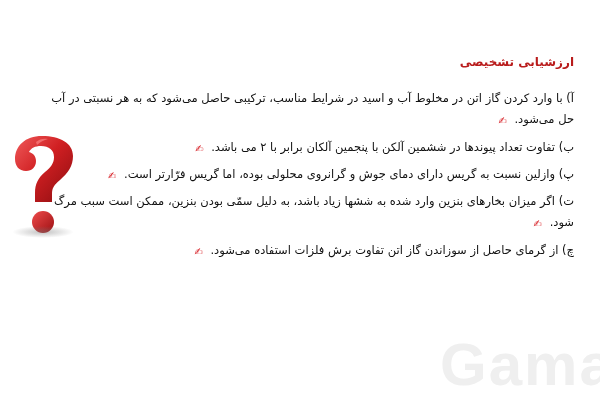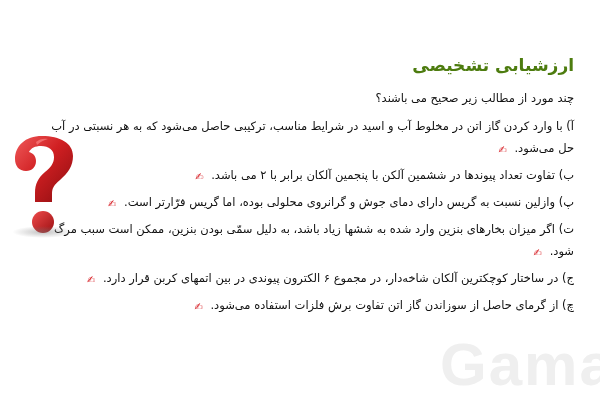--- a/index.html
+++ b/index.html
@@ -32,22 +32,22 @@
   .page {
     position: absolute;
     inset: 0;
     z-index: 2;
   }
 
   .title {
     position: absolute;
     top: 55px;
     right: 26px;
-    color: #4d7c0f;
-    font-size: 17px;
+    color: #b91c1c;
+    font-size: 12px;
     font-weight: bold;
     direction: rtl;
     text-align: right;
     font-family: "DejaVu Sans", sans-serif;
   }
 
   .content {
     position: absolute;
     top: 88px;
     right: 26px;
@@ -129,21 +129,20 @@
       </defs>
       <path d="M34 6 C17 6 7 16 7 29 C7 36 11 41 18 41 C24 41 28 37 28 31 C28 26 25 23 21 22 C23 18 27 16 33 16 C41 16 46 20 46 27 C46 33 43 37 37 42 C30 48 27 54 27 63 L27 72 L44 72 L44 64 C44 58 46 55 52 50 C60 43 65 36 65 26 C65 13 52 6 34 6 Z" fill="url(#redGrad)"></path>
       <ellipse cx="35" cy="92" rx="11" ry="11" fill="url(#redGrad2)"></ellipse>
       <path d="M28 12 C31 9 36 8 40 9 C36 10 32 12 29 15 Z" fill="#ff8d8d" opacity="0.6"></path>
     </svg>
   </div>
 
   <div class="title">ارزشیابی تشخیصی</div>
 
   <div class="content">
-    <p class="lead">چند مورد از مطالب زیر صحیح می باشند؟</p>
 
     <p class="qitem">
       <span class="label">آ)</span>
       <span>با وارد کردن گاز اتن در مخلوط آب و اسید در شرایط مناسب، ترکیبی حاصل می‌شود که به هر نسبتی در آب حل می‌شود.</span>
       <span class="pen">✍</span>
     </p>
 
     <p class="qitem">
       <span class="label">ب)</span>
       <span>تفاوت تعداد پیوندها در ششمین آلکن با پنجمین آلکان برابر با ۲ می باشد.</span>
@@ -156,25 +155,20 @@
       <span class="pen">✍</span>
     </p>
 
     <p class="qitem">
       <span class="label">ت)</span>
       <span>اگر میزان بخارهای بنزین وارد شده به ششها زیاد باشد، به دلیل سمّی بودن بنزین، ممکن است سبب مرگ شود.</span>
       <span class="pen">✍</span>
     </p>
 
 
-    <p class="qitem">
-      <span class="label">ج)</span>
-      <span>در ساختار کوچکترین آلکان شاخه‌دار، در مجموع ۶ الکترون پیوندی در بین اتمهای کربن قرار دارد.</span>
-      <span class="pen">✍</span>
-    </p>
 
     <p class="qitem">
       <span class="label">چ)</span>
       <span>از گرمای حاصل از سوزاندن گاز اتن تفاوت برش فلزات استفاده می‌شود.</span>
       <span class="pen">✍</span>
     </p>
   </div>
 
 </div>
 

